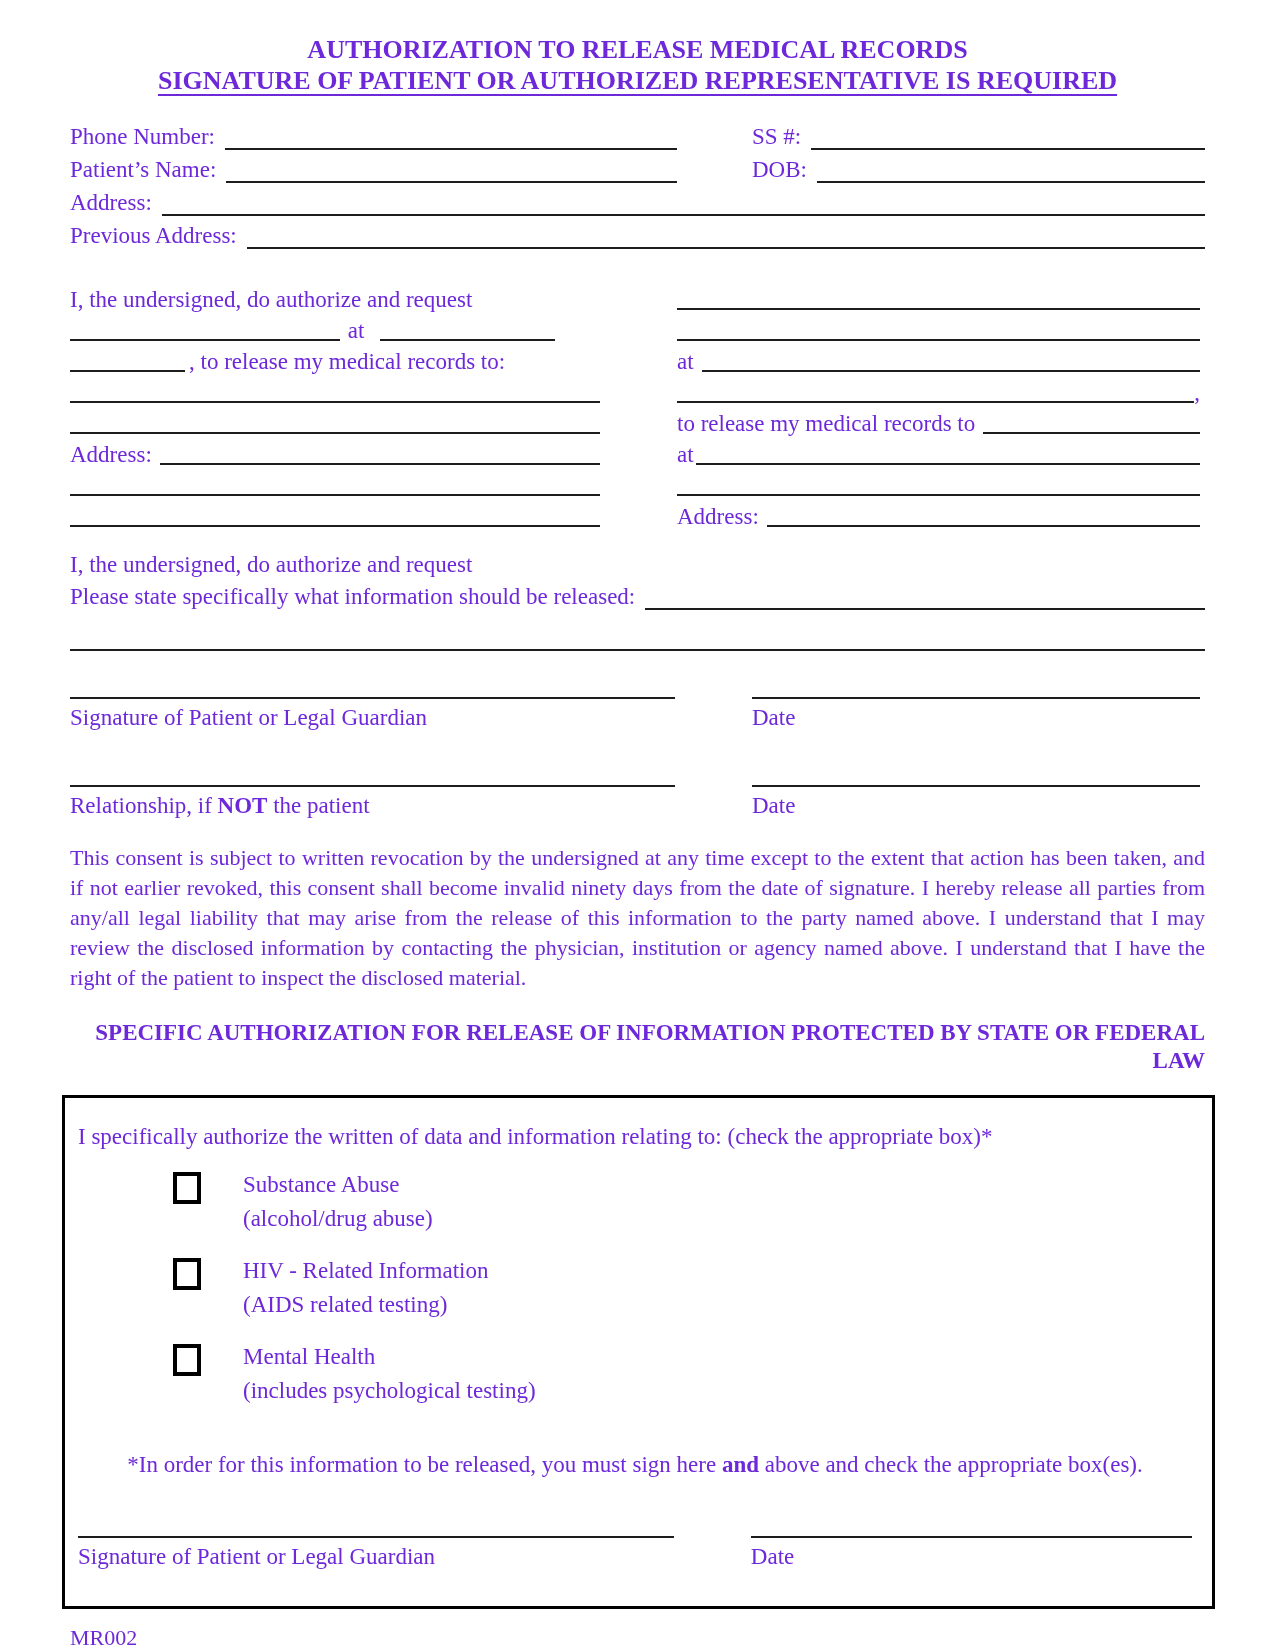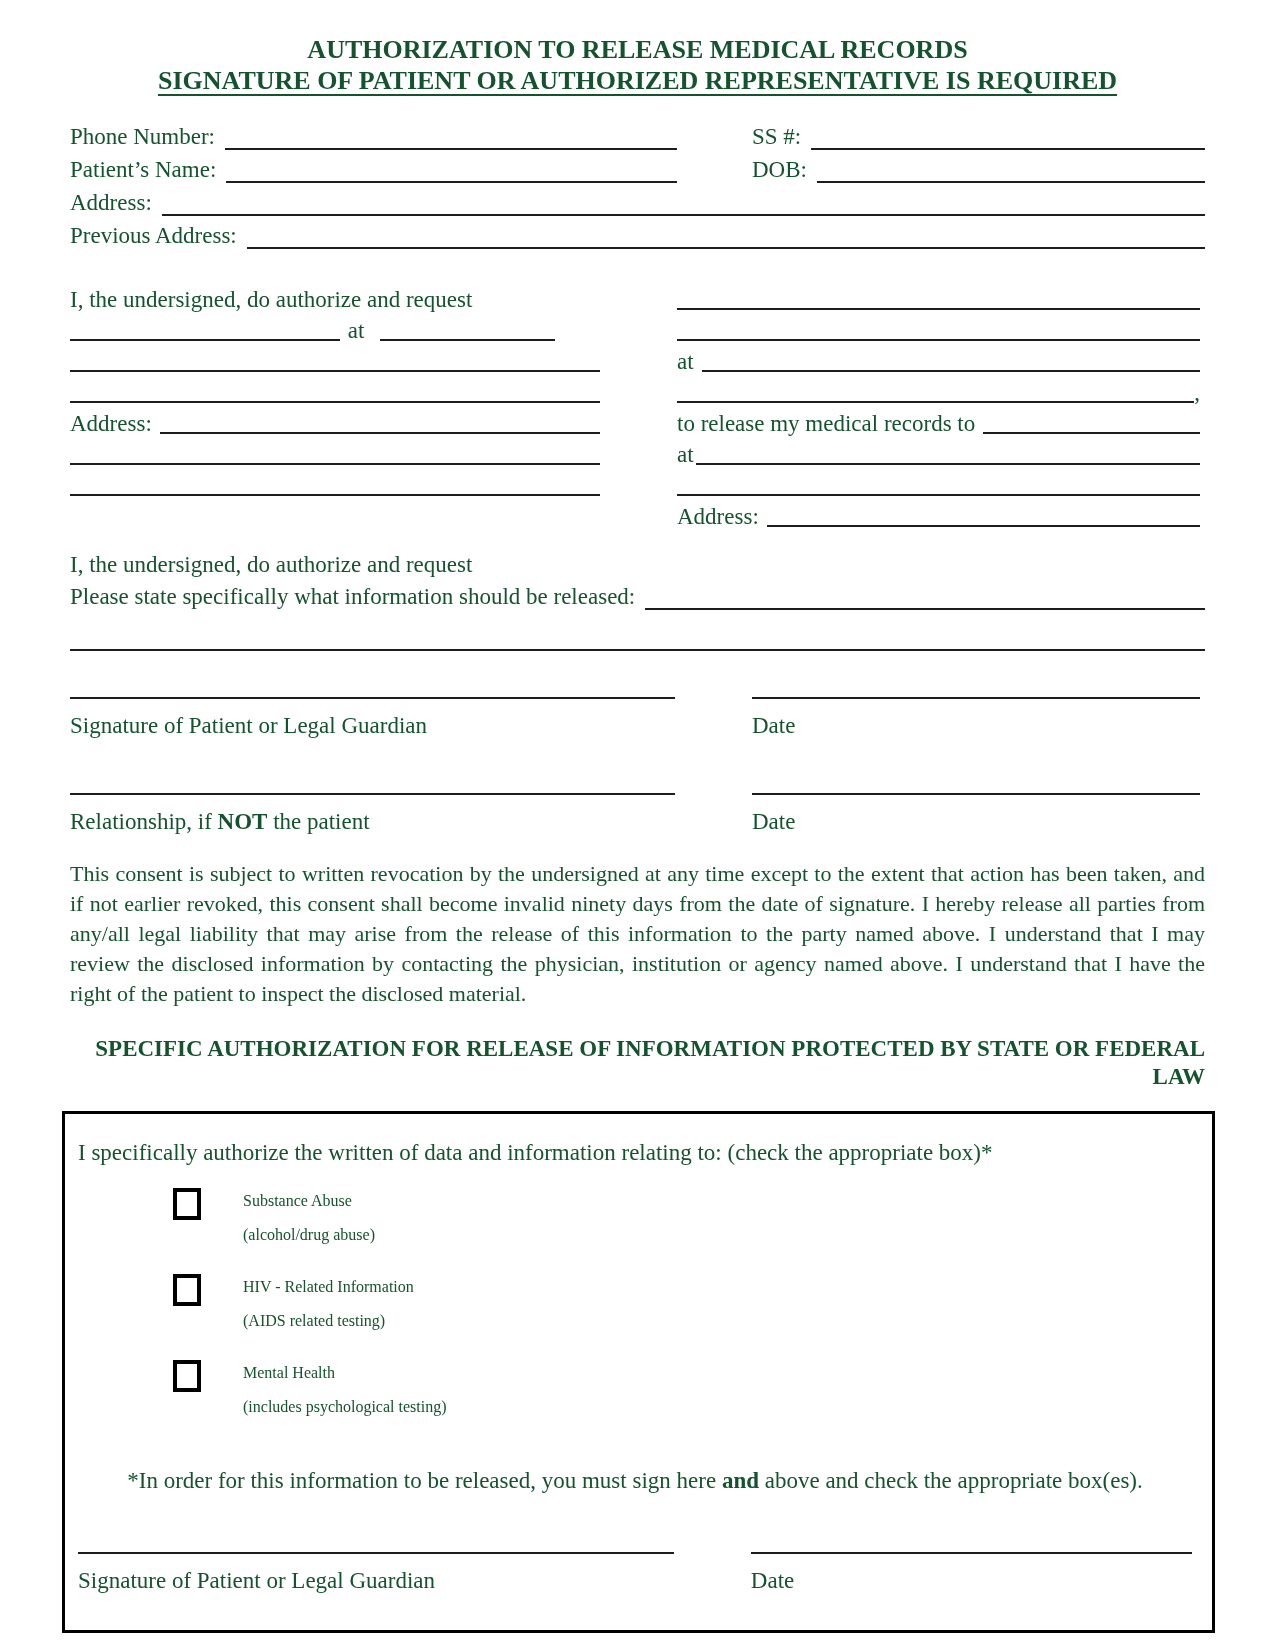--- a/index.html
+++ b/index.html
@@ -1,18 +1,18 @@
 <!DOCTYPE html>
 <html><head>
 <meta charset="utf-8">
 <style>
   html,body{margin:0;padding:0;background:#ffffff;}
   .page{
     width:1275px;height:1650px;box-sizing:border-box;
-    background:#ffffff;color:#14532d;
+    background:#ffffff;color:#6d28d9;
     font-family:"Liberation Serif","DejaVu Serif",serif;
     padding:34px 70px 0 70px;position:relative;overflow:hidden;
   }
   
   .titles{text-align:center;font-weight:bold;font-size:26px;line-height:31px;}
   .subtitle-underline{text-decoration:underline;text-decoration-thickness:2px;text-underline-offset:5px;}
   
   .row{display:flex;align-items:flex-end;font-size:23px;line-height:33px;}
   .lbl{white-space:nowrap;}
   .fill{flex:1;border-bottom:2px solid #1d1d1d;height:24px;margin-left:10px;margin-bottom:3px;}
@@ -30,33 +30,33 @@
   .nogap{margin-left:2px !important;}
   
   .rel-line1{font-size:23px;margin-top:20px;line-height:30px;}
   .single-line{height:30px;margin-top:12px;display:flex;}
   .single-line .fill{margin-left:0;}
   
   .sig-row{display:flex;margin-top:42px;}
   .sig-l{width:605px;}
   .sig-r{width:448px;margin-left:77px;}
   .sig-line{border-bottom:2px solid #1d1d1d;height:0;}
-  .sig-label{font-size:23px;line-height:30px;padding-top:12px;}
+  .sig-label{font-size:23px;line-height:30px;padding-top:4px;}
   
   .consent{margin-top:22px;font-size:22px;line-height:30px;text-align:justify;}
   
   .spec-heading{margin-top:26px;text-align:right;font-weight:bold;font-size:23px;line-height:28px;}
   .spec-box{
     border:3px solid #000;margin-top:20px;margin-left:-8px;margin-right:-10px;
     padding:24px 20px 34px 13px;box-sizing:border-box;
   }
   .spec-intro{font-size:23px;line-height:30px;}
   .chk-item{display:flex;align-items:flex-start;margin:16px 0 18px 95px;}
   .chk-box{width:20px;height:24px;border:4px solid #000;background:#fff;margin-top:4px;}
-  .chk-text{margin-left:42px;font-size:16px;line-height:34px;}
+  .chk-text{margin-left:42px;font-size:23px;line-height:34px;}
   .spec-note{margin-top:42px;font-size:23px;line-height:30px;text-align:center;}
   .spec-box .sig-row{margin-top:56px;}
   .bold{font-weight:bold;}
   
   .form-code{font-size:22px;margin-top:16px;}
 </style>
 </head>
 <body>
 
 <div class="page">
@@ -99,20 +99,24 @@
 
   <div class="auth">
     <div class="auth-left">
       <div class="auth-row">
           <span class="lbl">I, the undersigned, do authorize and request</span>
         </div>
       <div class="auth-row">
         <span class="fill first" style="flex:1.7"></span>
         <span class="at-word">at</span>
         <span class="fill" style="flex:1.1;margin-right:45px"></span>
+      </div>
+      <div class="auth-row">
+        <span class="fill first" style="flex:0 0 115px"></span>
+        <span class="lbl" style="margin-left:4px">, to release my medical records to:</span>
       </div>
       <div class="auth-row">
           <span class="fill first"></span>
         </div>
       <div class="auth-row">
           <span class="fill first"></span>
         </div>
       <div class="auth-row">
         <span class="lbl">Address:</span>
         <span class="fill"></span>

